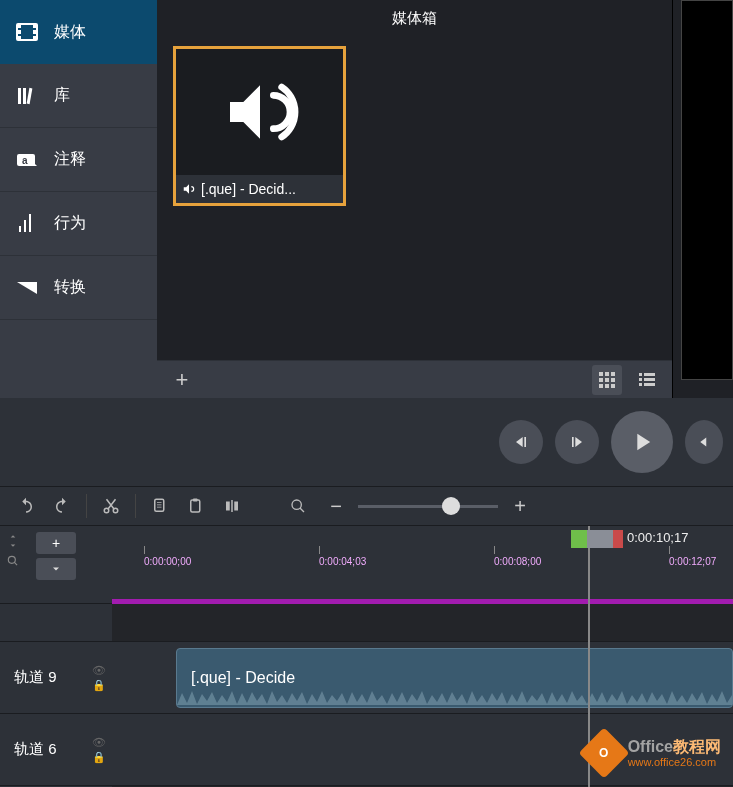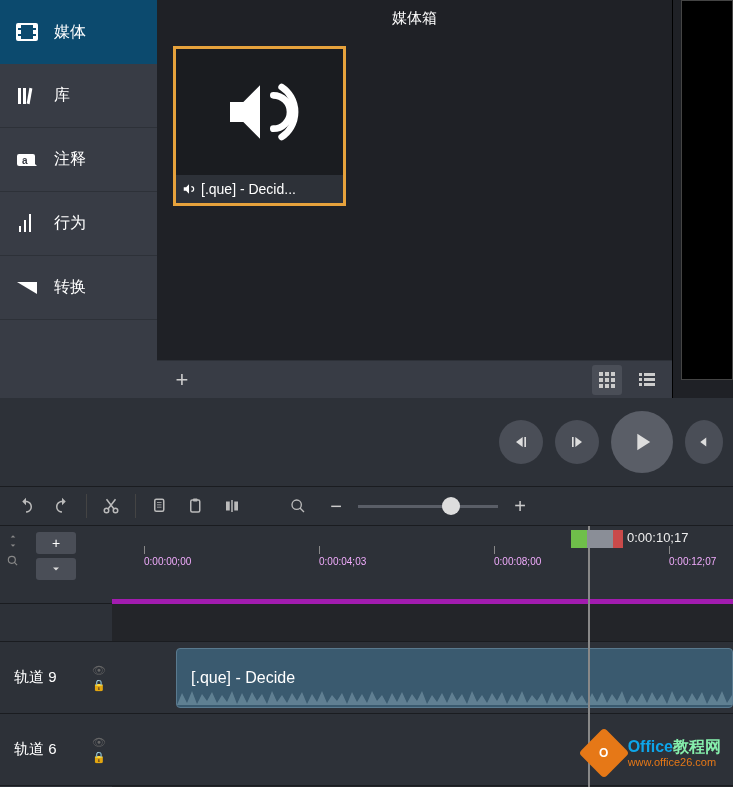--- a/index.html
+++ b/index.html
@@ -73,21 +73,21 @@
     .track-row.empty { height: 38px; background: #232529; }
     .clip { position: absolute; top: 6px; left: 20px; right: 0; height: 60px; background: #3a5a6f; border: 1px solid #5a7a8f; border-radius: 4px; display: flex; align-items: center; padding-left: 14px; font-size: 16px; overflow: hidden; margin-left: 44px; }
     .clip-wave { position: absolute; bottom: 2px; left: 0; right: 0; height: 16px; opacity: 0.4; }
     
     
     .watermark { position: absolute; bottom: 16px; right: 12px; display: flex; align-items: center; gap: 6px; z-index: 50; }
     .wm-icon { width: 36px; height: 36px; background: #e67817; display: flex; align-items: center; justify-content: center; transform: rotate(45deg); border-radius: 4px; }
     .wm-icon-inner { transform: rotate(-45deg); font-size: 12px; font-weight: bold; color: #fff; }
     .wm-text { display: flex; flex-direction: column; font-size: 12px; line-height: 1.2; }
     .wm-text-top { color: #2d7fd1; font-weight: bold; font-size: 16px; }
-    .wm-text-top span { color: #0ea5e9; }
+    .wm-text-top span { color: #a3a3a3; }
     .wm-text-bot { color: #e67817; font-size: 11px; }
   </style>
 </head>
 <body>
 
 <div class="top">
 
   <div class="sidebar">
     <div class="sidebar-item active">
       <span class="icon">
@@ -341,16 +341,16 @@
     <div class="track-row"></div>
     <div class="playhead"></div>
   </div>
 </div>
 
 <div class="watermark">
   <div class="wm-icon">
       <div class="wm-icon-inner">O</div>
     </div>
   <div class="wm-text">
-    <div class="wm-text-top"><span>Office</span><span style="color:#86efac">教程网</span></div>
+    <div class="wm-text-top"><span>Office</span><span style="color:#fdba74">教程网</span></div>
     <div class="wm-text-bot">www.office26.com</div>
   </div>
 </div>
 
 </body></html>

